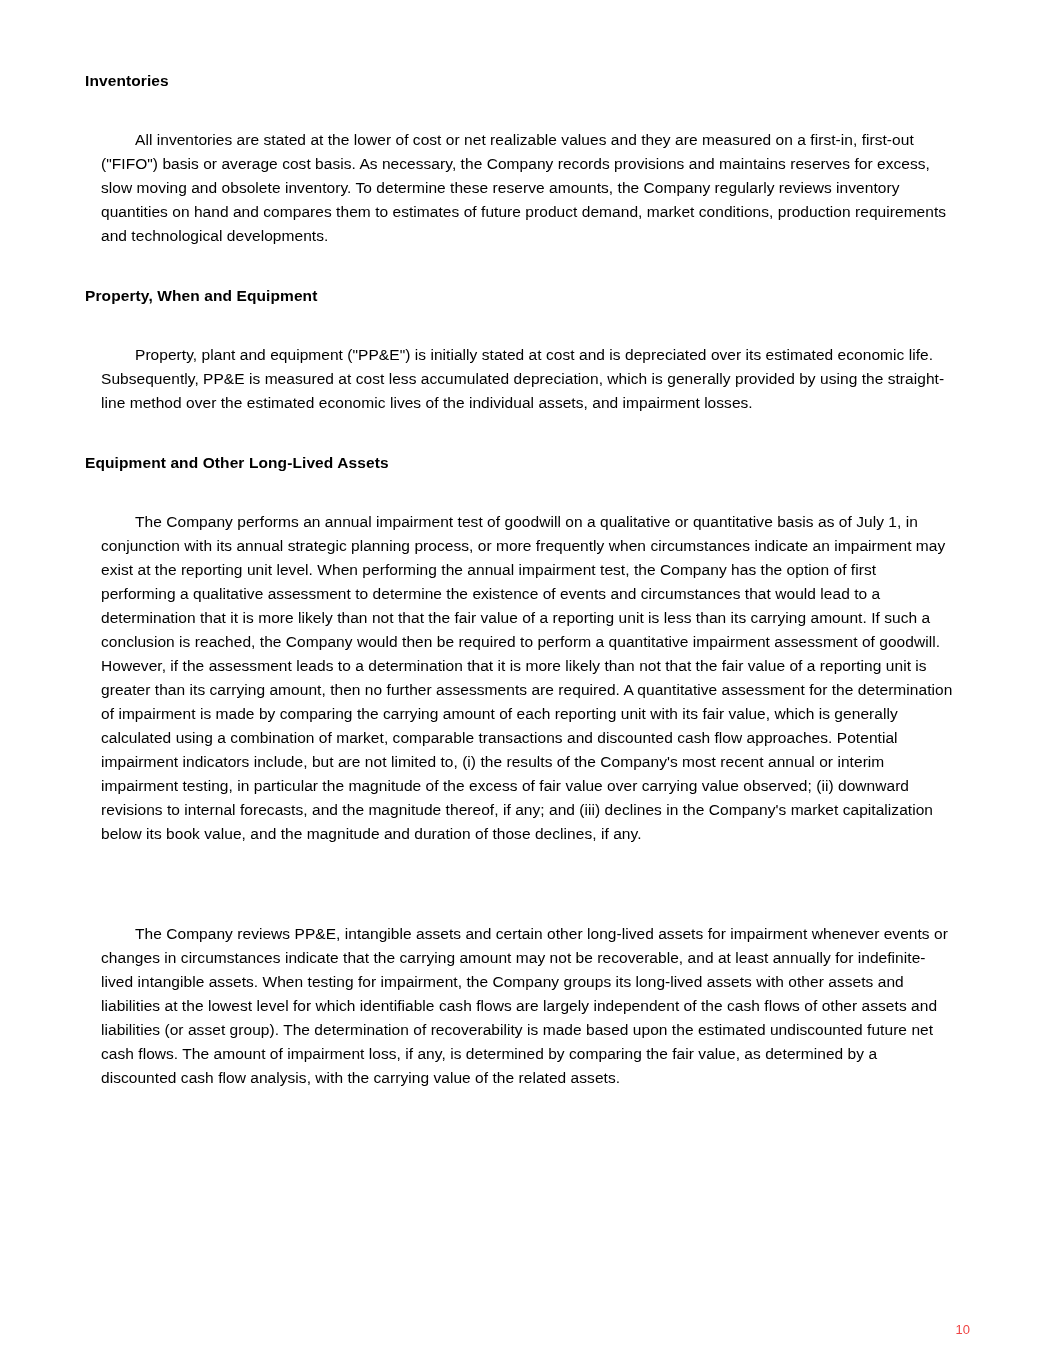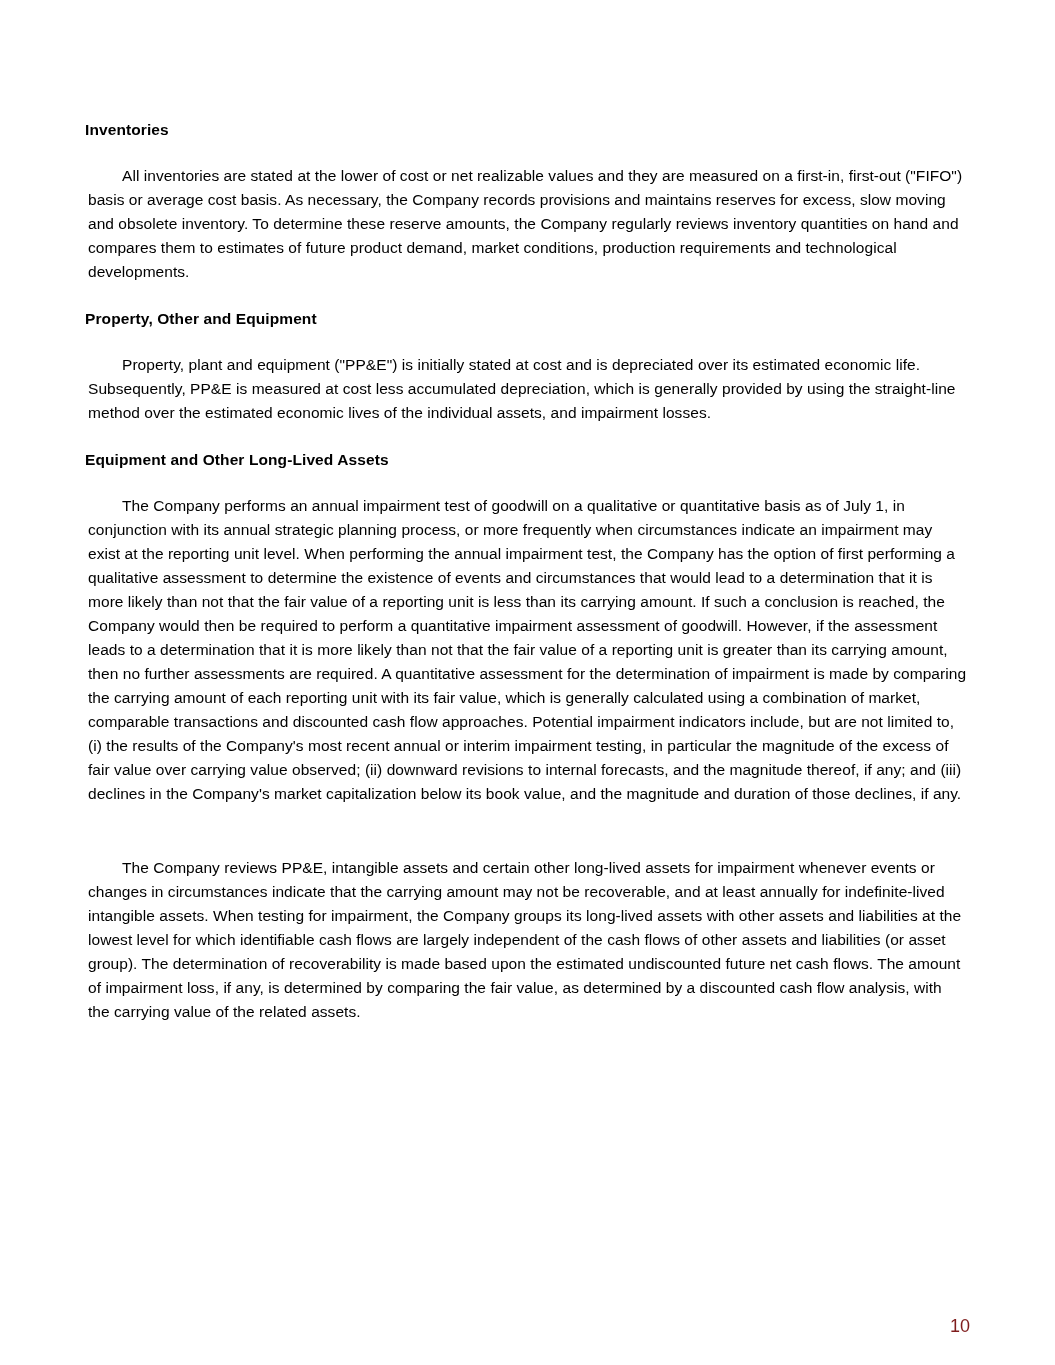--- a/index.html
+++ b/index.html
@@ -10,64 +10,64 @@
   body {
     font-family: "Liberation Sans", sans-serif;
     color: #000000;
   }
   .page {
     position: relative;
     width: 1055px;
     height: 1365px;
     background: #ffffff;
     box-sizing: border-box;
-    padding: 120px 85px 40px 85px;
+    padding: 71px 85px 40px 85px;
     overflow: hidden;
   }
   .content {
     width: 885px;
   }
   h2.section-heading {
     font-size: 15.5px;
     font-weight: bold;
     margin: 0 0 0 0;
     line-height: 1.35;
     letter-spacing: 0.1px;
   }
   p.body-para {
     font-size: 15.5px;
     font-weight: normal;
     line-height: 1.55;
-    margin: 3px;
+    margin: 16px;
     text-align: left;
     text-indent: 34px;
     letter-spacing: 0.05px;
   }
   .gap-after-heading { height: 20px; }
   .gap-after-para { height: 22px; }
   .page-number {
     position: absolute;
     right: 85px;
     bottom: 28px;
-    font-size: 18px;
-    color: #7f1d1d;
+    font-size: 13px;
+    color: #ef4444;
   }
 </style>
 </head>
 <body>
 
 <div class="page">
   <div class="content">
 
     <h2 class="section-heading">Inventories</h2>
     <div class="gap-after-heading"></div>
     <p class="body-para">All inventories are stated at the lower of cost or net realizable values and they are measured on a first-in, first-out ("FIFO") basis or average cost basis. As necessary, the Company records provisions and maintains reserves for excess, slow moving and obsolete inventory. To determine these reserve amounts, the Company regularly reviews inventory quantities on hand and compares them to estimates of future product demand, market conditions, production requirements and technological developments.</p>
     <div class="gap-after-para"></div>
 
-    <h2 class="section-heading">Property, Other and Equipment</h2>
+    <h2 class="section-heading">Property, When and Equipment</h2>
     <div class="gap-after-heading"></div>
     <p class="body-para">Property, plant and equipment ("PP&amp;E") is initially stated at cost and is depreciated over its estimated economic life. Subsequently, PP&amp;E is measured at cost less accumulated depreciation, which is generally provided by using the straight-line method over the estimated economic lives of the individual assets, and impairment losses.</p>
     <div class="gap-after-para"></div>
 
     <h2 class="section-heading">Equipment and Other Long-Lived Assets</h2>
     <div class="gap-after-heading"></div>
     <p class="body-para">The Company performs an annual impairment test of goodwill on a qualitative or quantitative basis as of July 1, in conjunction with its annual strategic planning process, or more frequently when circumstances indicate an impairment may exist at the reporting unit level. When performing the annual impairment test, the Company has the option of first performing a qualitative assessment to determine the existence of events and circumstances that would lead to a determination that it is more likely than not that the fair value of a reporting unit is less than its carrying amount. If such a conclusion is reached, the Company would then be required to perform a quantitative impairment assessment of goodwill. However, if the assessment leads to a determination that it is more likely than not that the fair value of a reporting unit is greater than its carrying amount, then no further assessments are required. A quantitative assessment for the determination of impairment is made by comparing the carrying amount of each reporting unit with its fair value, which is generally calculated using a combination of market, comparable transactions and discounted cash flow approaches. Potential impairment indicators include, but are not limited to, (i) the results of the Company's most recent annual or interim impairment testing, in particular the magnitude of the excess of fair value over carrying value observed; (ii) downward revisions to internal forecasts, and the magnitude thereof, if any; and (iii) declines in the Company's market capitalization below its book value, and the magnitude and duration of those declines, if any.</p>
     <div class="gap-after-para"></div>
     <div class="gap-after-para"></div>
     <p class="body-para">The Company reviews PP&amp;E, intangible assets and certain other long-lived assets for impairment whenever events or changes in circumstances indicate that the carrying amount may not be recoverable, and at least annually for indefinite-lived intangible assets. When testing for impairment, the Company groups its long-lived assets with other assets and liabilities at the lowest level for which identifiable cash flows are largely independent of the cash flows of other assets and liabilities (or asset group). The determination of recoverability is made based upon the estimated undiscounted future net cash flows. The amount of impairment loss, if any, is determined by comparing the fair value, as determined by a discounted cash flow analysis, with the carrying value of the related assets.</p>

